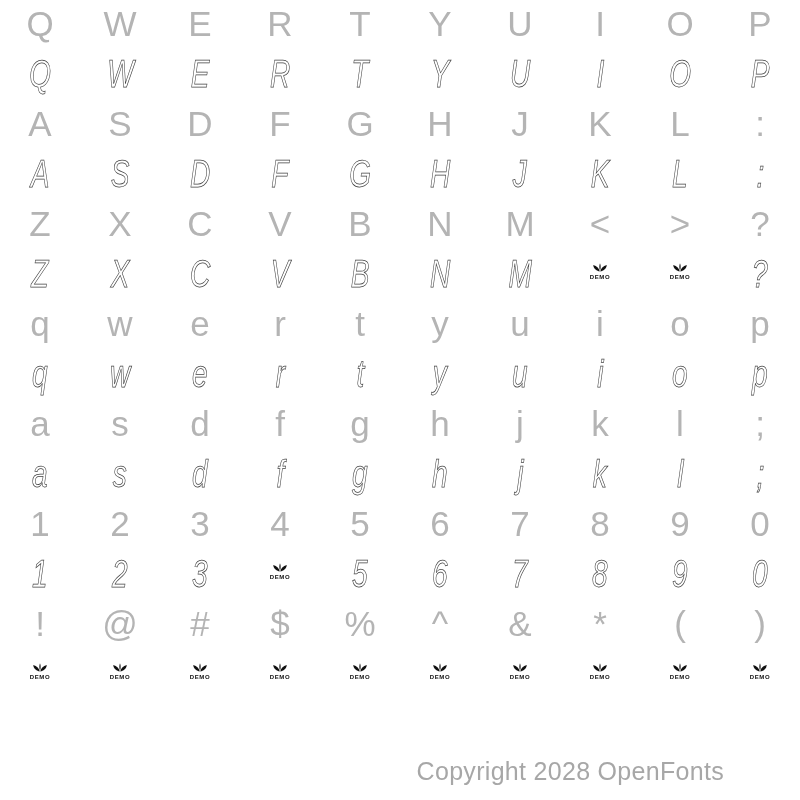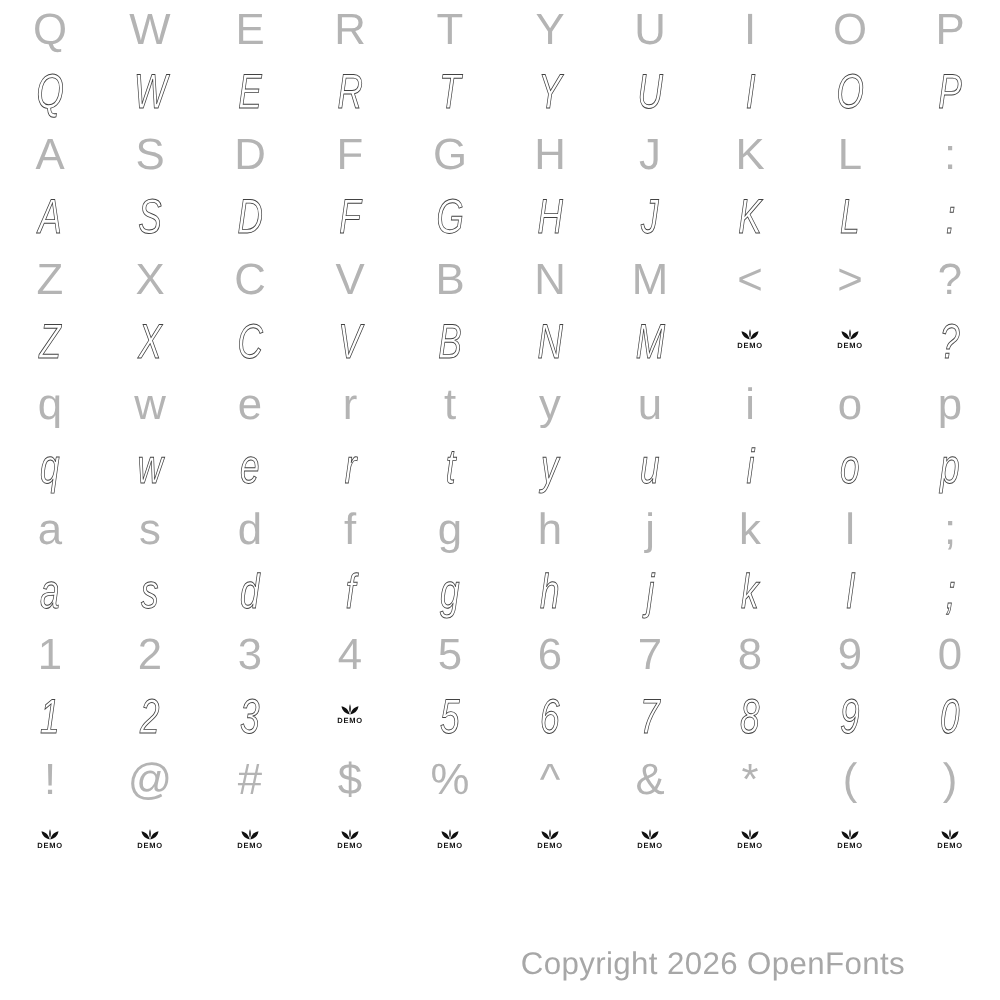--- a/index.html
+++ b/index.html
@@ -650,15 +650,15 @@
           <path d="M12.4 13 C16.8 12.2 21.4 9.2 22.2 3.2 C16.4 4.4 13.4 8.4 12.4 13 Z"></path>
           <path d="M12 11.4 C10.7 8.4 10.7 4 12 0.6 C13.3 4 13.3 8.4 12 11.4 Z"></path>
         </g>
       </svg>
       <span class="demo-mark-label">DEMO</span>
     </span>
   </div>
       </div>
     </div>
 
-  <div class="copyright">Copyright 2026 OpenFonts</div>
+  <div class="copyright">Copyright 2028 OpenFonts</div>
 
 </div>
 
 </body></html>

